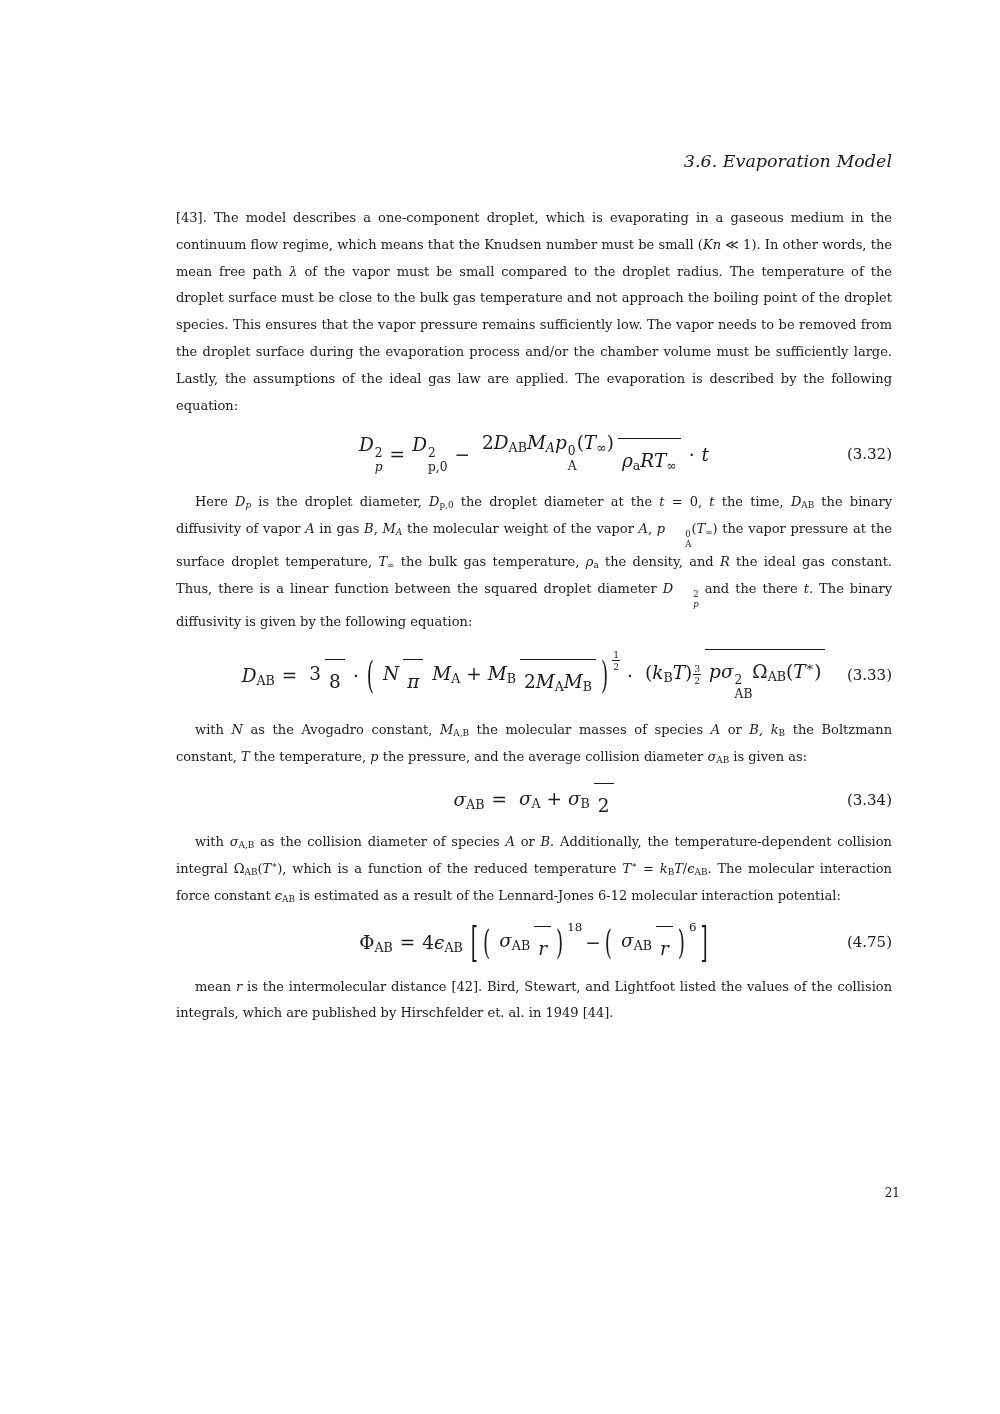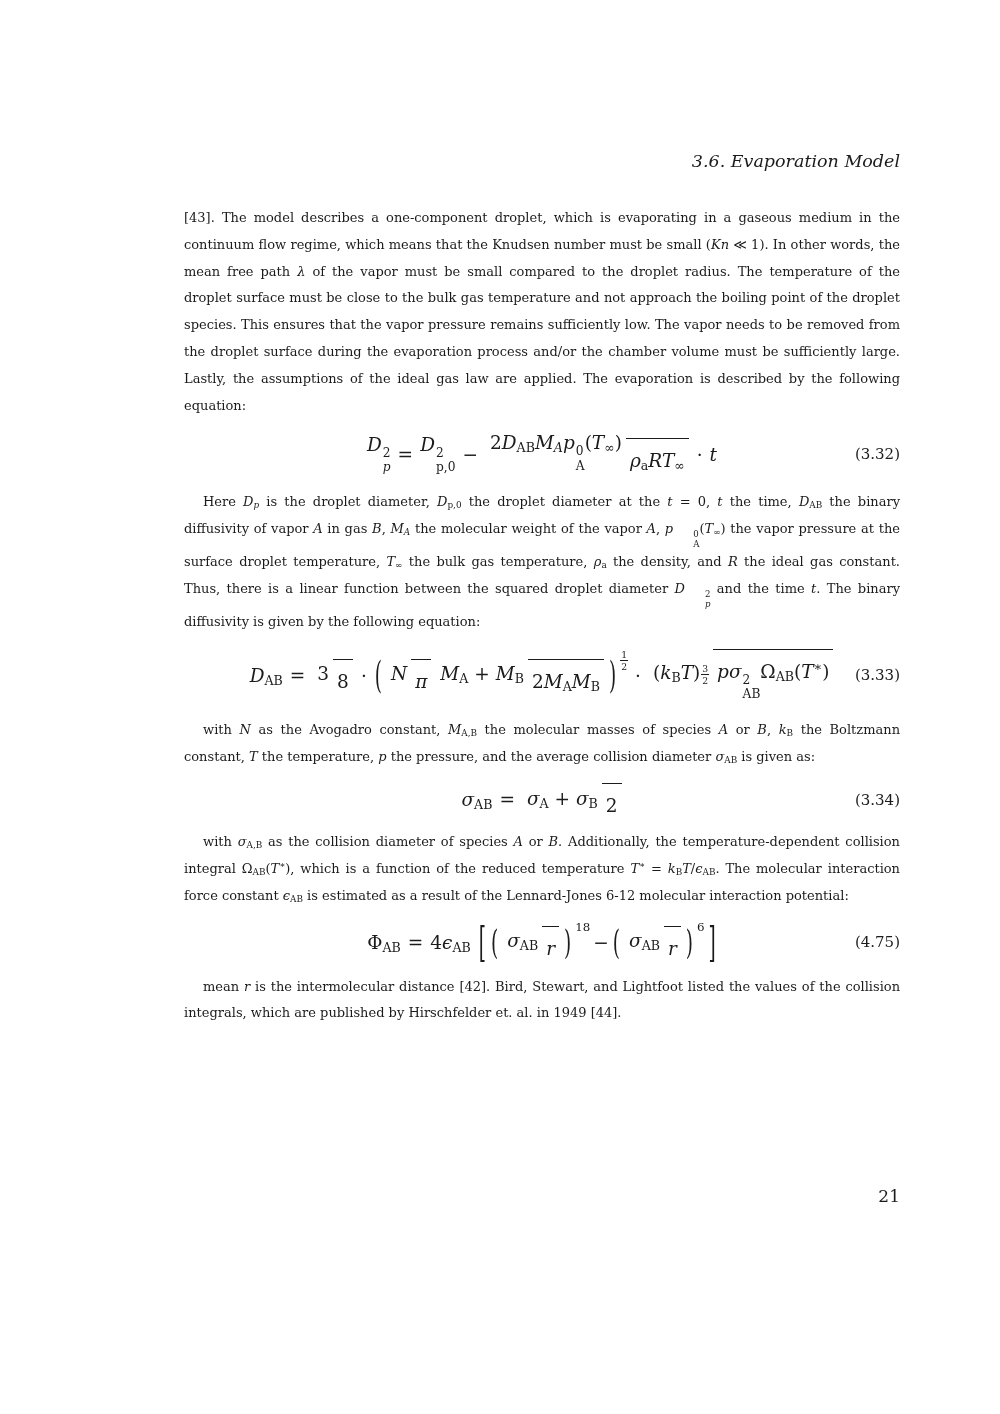--- a/index.html
+++ b/index.html
@@ -2,21 +2,21 @@
 <html><head>
 <meta charset="utf-8">
 <style>
   html,body{margin:0;padding:0;background:#e8e8e8;}
   .page{
     width:1000px;height:1414px;position:relative;margin:0 auto;
     background:#ffffff;color:#1b1b1b;
     font-family:"DejaVu Serif","Liberation Serif",serif;
     overflow:hidden;
   }
-  .content{position:absolute;left:184px;top:150px;width:716px;}
+  .content{position:absolute;left:176px;top:150px;width:716px;}
   .section-header{text-align:right;font-style:italic;font-size:17.5px;line-height:22px;margin-bottom:33px;}
   .para{font-size:13px;line-height:26.8px;text-align:justify;}
   .para.indent{text-indent:19px;}
   .mvar{font-style:italic;}
   sub,sup{line-height:0;}
   sub{font-size:0.68em;vertical-align:-0.25em;}
   sup{font-size:0.68em;vertical-align:0.55em;}
   
   .ss{display:inline-flex;flex-direction:column;align-items:flex-start;
       font-size:0.66em;line-height:1.18;vertical-align:-0.48em;margin-left:1px;}
@@ -35,21 +35,21 @@
   .grp{display:inline-flex;align-items:center;gap:3px;}
   .bigp{display:inline-block;transform:scaleY(2.05);transform-origin:50% 52%;padding:0 1px;}
   .bigp.mid{transform:scaleY(1.8);}
   .bigb{display:inline-block;transform:scaleY(2.25);transform-origin:50% 52%;padding:0 1px;}
   .exp{align-self:flex-start;font-size:0.64em;margin-top:-6px;}
   .tf{display:inline-flex;flex-direction:column;align-items:center;font-size:0.5em;line-height:1.2;}
   .tf .tfd{border-top:1px solid #1b1b1b;padding:0 1px;}
   .tf.inlineexp{vertical-align:0.75em;margin-left:1px;}
   .tf.groupexp{align-self:flex-start;margin-top:-10px;}
   .eqnum{position:absolute;right:0;top:50%;transform:translateY(-50%);font-size:15px;}
-  .pagenum{position:absolute;left:184px;width:716px;top:1186px;text-align:right;font-size:17px;}
+  .pagenum{position:absolute;left:184px;width:716px;top:1186px;text-align:right;font-size:12px;}
 </style>
 </head>
 <body>
 
 <div class="page">
   <div class="content">
 
     <div class="section-header">
       <span>3.6. Evaporation Model</span>
     </div>
@@ -80,21 +80,21 @@
       </span>
       <span class="eqnum">(3.32)</span>
     </div>
 
     <p class="para indent"><span>Here </span><span class="mvar">D</span><sub class="mvar">p</sub><span> is the droplet diameter, </span><span class="mvar">D</span><sub>p,0</sub><span> the droplet diameter at the </span><span class="mvar">t</span><span> = 0, </span><span class="mvar">t</span><span> the time, </span><span class="mvar">D</span><sub>AB</sub><span> the binary diffusivity of vapor </span><span class="mvar">A</span><span> in gas </span><span class="mvar">B</span><span>, </span><span class="mvar">M</span><sub class="mvar">A</sub><span> the molecular weight of the vapor </span><span class="mvar">A</span><span>, </span><span class="mvar">p</span><span class="ss">
           <span>0</span>
           <span>A</span>
         </span><span>(</span><span class="mvar">T</span><sub>∞</sub><span>) the vapor pressure at the surface droplet temperature, </span><span class="mvar">T</span><sub>∞</sub><span> the bulk gas temperature, </span><span class="mvar">ρ</span><sub>a</sub><span> the density, and </span><span class="mvar">R</span><span> the ideal gas constant. Thus, there is a linear function between the squared droplet diameter </span><span class="mvar">D</span><span class="ss">
           <span>2</span>
           <span class="mvar">p</span>
-        </span><span> and the time </span><span class="mvar">t</span><span>. The binary diffusivity is given by the following equation:</span></p>
+        </span><span> and the there </span><span class="mvar">t</span><span>. The binary diffusivity is given by the following equation:</span></p>
 
     <div class="eqrow eq33row">
       <span class="mathline">
         <span class="tok"><span class="mvar">D</span><sub>AB</sub></span>
         <span class="op">=</span>
         <span class="frac">
             <span class="num">3</span>
             <span class="den">8</span>
           </span>
         <span class="op">·</span>

